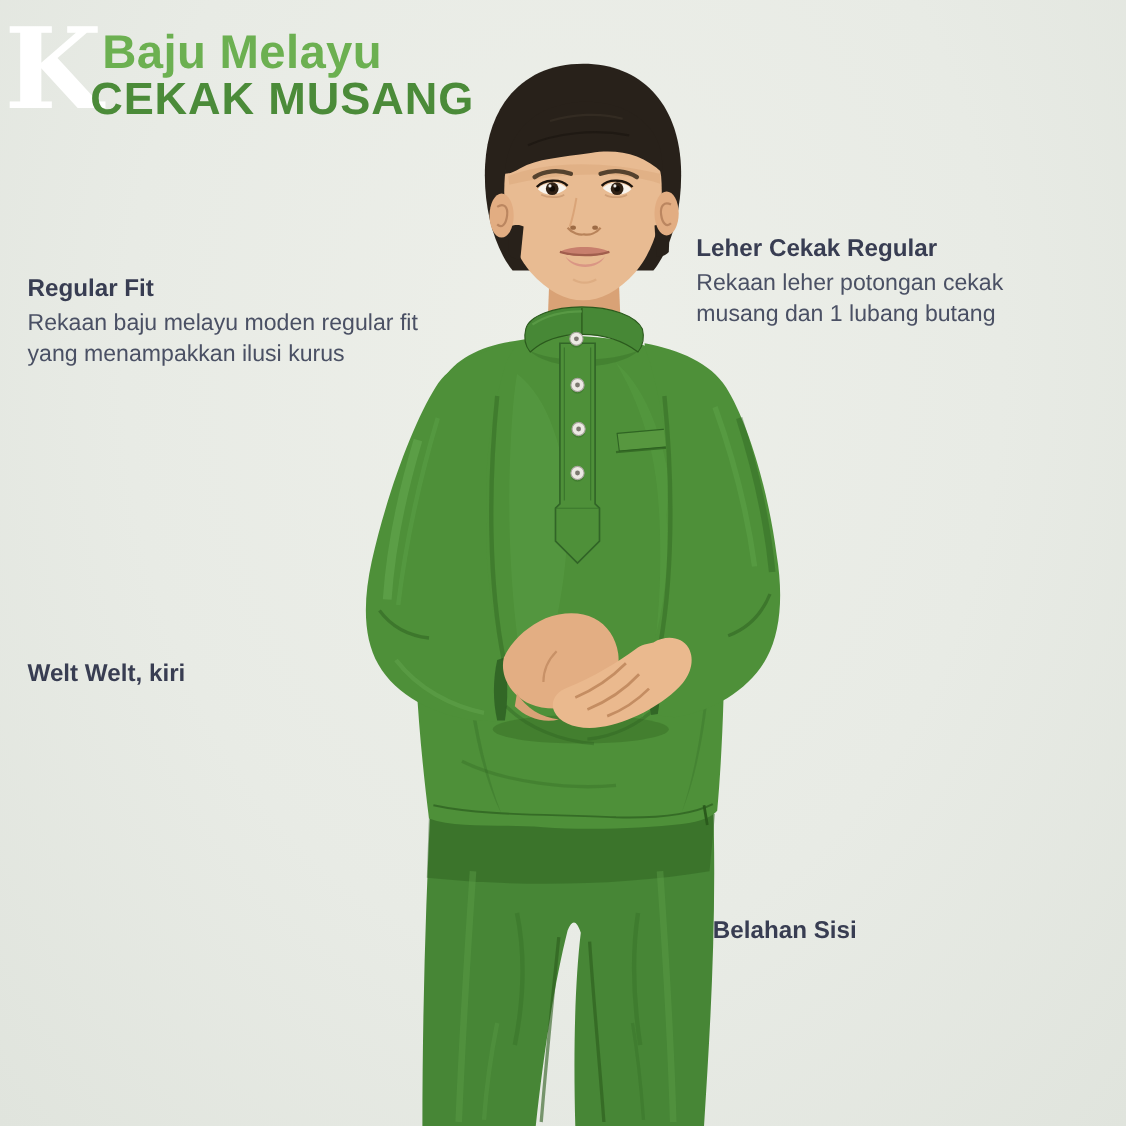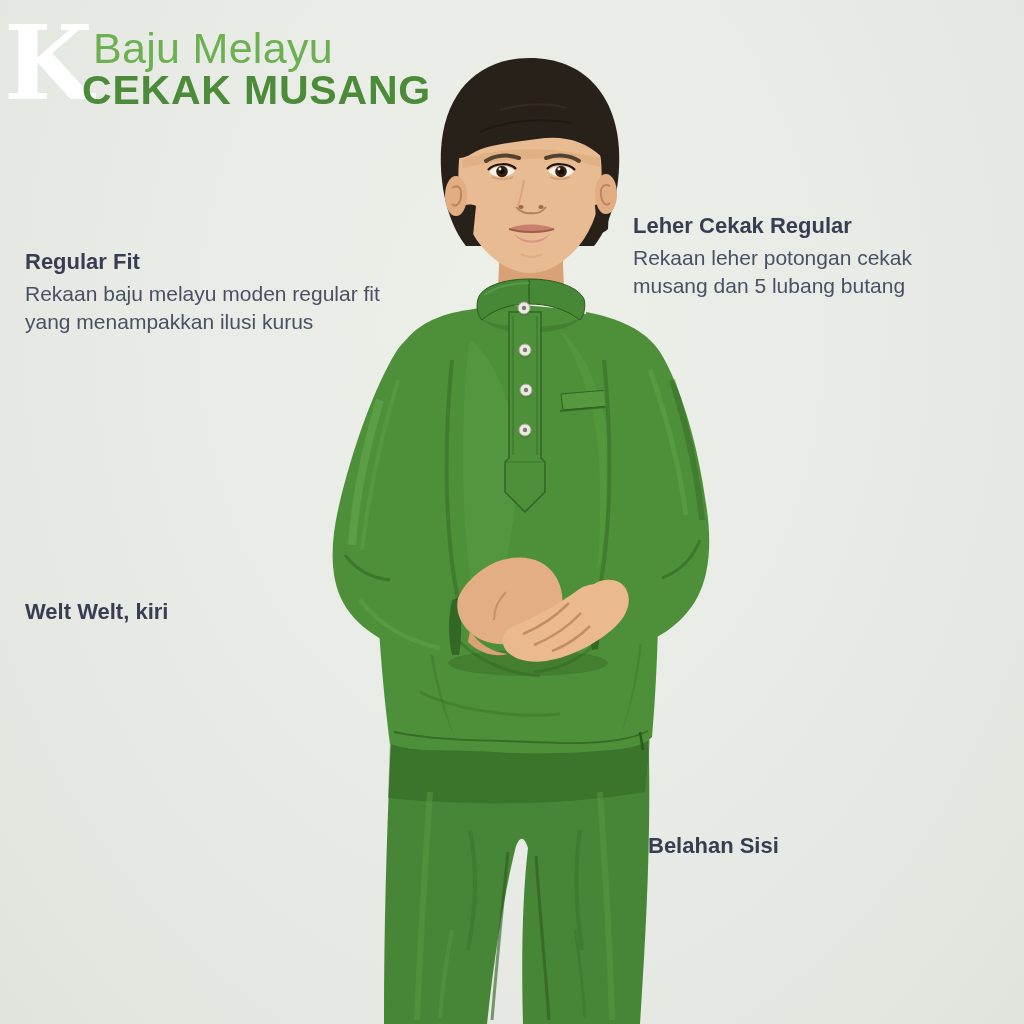--- a/index.html
+++ b/index.html
@@ -8,21 +8,21 @@
     background:radial-gradient(ellipse at 50% 32%, #edefe9 0%, #e8ebe5 55%, #e0e4dd 100%);
     font-family:"Liberation Sans", sans-serif;
   }
   .logo{
     position:absolute;left:4px;top:12px;
     font-family:"DejaVu Serif", serif;font-weight:700;
     font-size:102px;line-height:1;color:#ffffff;
   }
   .title-line1{
     position:absolute;left:93px;top:24px;
-    font-size:43px;font-weight:400;letter-spacing:.3px;color:#6cb051;
+    font-size:43px;font-weight:700;letter-spacing:.3px;color:#6cb051;
   }
   .title-line2{
     position:absolute;left:82px;top:67px;
     font-size:41px;font-weight:800;letter-spacing:.8px;color:#4b8b39;
   }
   .anno{position:absolute;}
   .anno-title{
     font-size:22px;font-weight:700;color:#383d52;line-height:1.25;margin-bottom:4px;
   }
   .anno-body{
@@ -225,21 +225,21 @@
   <div class="title-line1">Baju Melayu</div>
   <div class="title-line2">CEKAK MUSANG</div>
 
   <div class="anno" style="left:25px;top:248px;width:372px;">
     <div class="anno-title">Regular Fit</div>
     <div class="anno-body">Rekaan baju melayu moden regular fit yang menampakkan ilusi kurus</div>
   </div>
 
   <div class="anno" style="left:633px;top:212px;width:352px;">
     <div class="anno-title">Leher Cekak Regular</div>
-    <div class="anno-body">Rekaan leher potongan cekak musang dan 5 lubang butang</div>
+    <div class="anno-body">Rekaan leher potongan cekak musang dan 1 lubang butang</div>
   </div>
 
   <div class="anno" style="left:25px;top:598px;width:400px;">
     <div class="anno-title">Welt Welt, kiri</div>
   </div>
 
   <div class="anno" style="left:648px;top:808px;width:356px;margin-top:24px;">
     <div class="anno-title">Belahan Sisi</div>
   </div>
 

